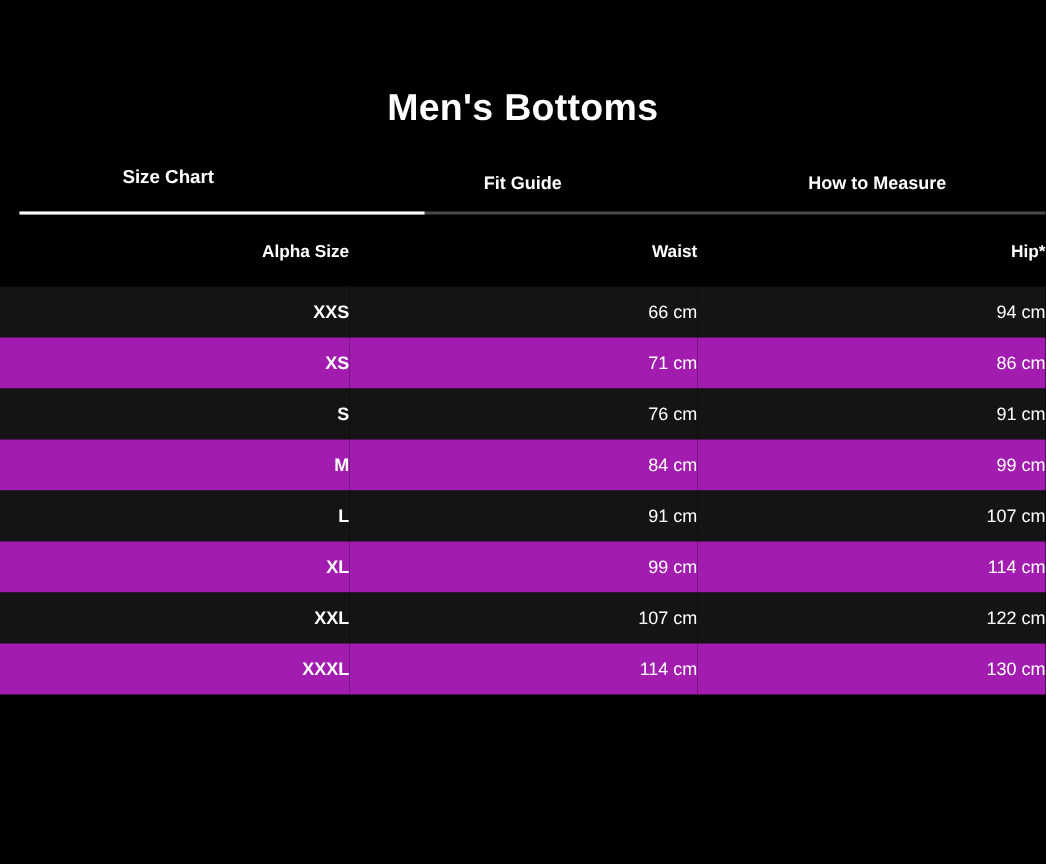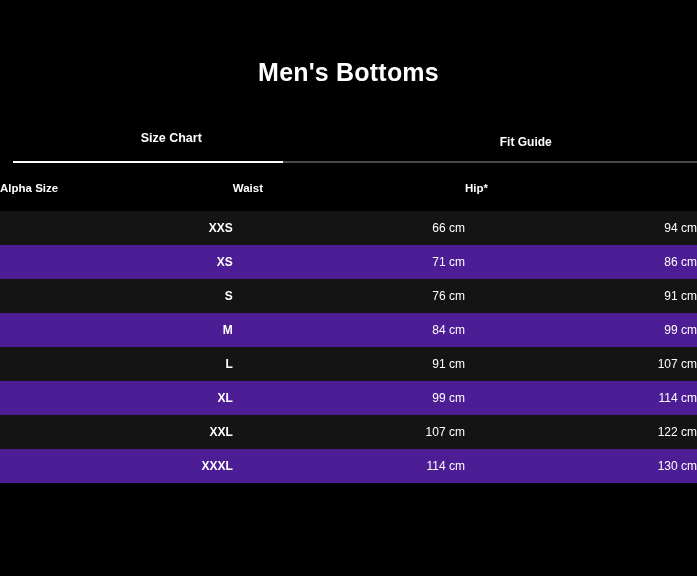--- a/index.html
+++ b/index.html
@@ -25,21 +25,21 @@
     text-align: center;
     font-size: 25px;
     font-weight: bold;
     letter-spacing: 0.2px;
     padding-top: 58px;
     margin: 0;
     color: #ffffff;
   }
   .tabs {
     display: flex;
-    margin-top: 44px;
+    margin-top: 24px;
     position: relative;
     padding: 0 0;
     gap: 12px;
   }
   .tab {
     flex: 1;
     text-align: center;
     font-size: 12.5px;
     font-weight: bold;
     color: #ffffff;
@@ -72,37 +72,37 @@
   table {
     width: 100%;
     border-collapse: collapse;
     margin-top: 0;
   }
   thead th {
     font-size: 11.5px;
     font-weight: bold;
     color: #ffffff;
     padding: 19px 0 17px 0;
-    text-align: left;
+    text-align: right;
   }
   tbody td {
     font-size: 12px;
     color: #ffffff;
     text-align: right;
     padding: 10px 0;
     height: 13px;
   }
   tbody td.alpha {
     font-weight: bold;
   }
   tbody tr.shaded {
     background: #141414;
   }
   tbody tr.plain {
-    background: #4c1d95;
+    background: #a21caf;
     border-radius: 17px;
   }
   .footnote {
     position: absolute;
     left: 13px;
     right: 13px;
     bottom: 14px;
     font-size: 11.5px;
     line-height: 1.65;
     color: #ffffff;
@@ -117,20 +117,23 @@
 <div class="page">
 
   <h1 class="title">Men's Bottoms</h1>
 
   <div class="tabs">
     <div class="tab">
       <span>Size Chart</span>
     </div>
     <div class="tab inactive">
       <span>Fit Guide</span>
+    </div>
+    <div class="tab inactive">
+      <span>How to Measure</span>
     </div>
     <div class="tabs-underline">
       <div class="active-seg"></div>
     </div>
   </div>
 
   <table>
     <colgroup>
       <col class="c1">
         <col class="c2">

